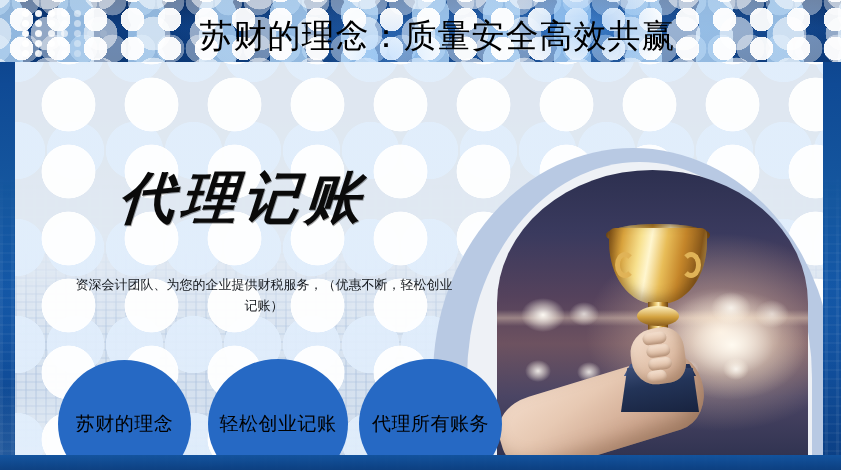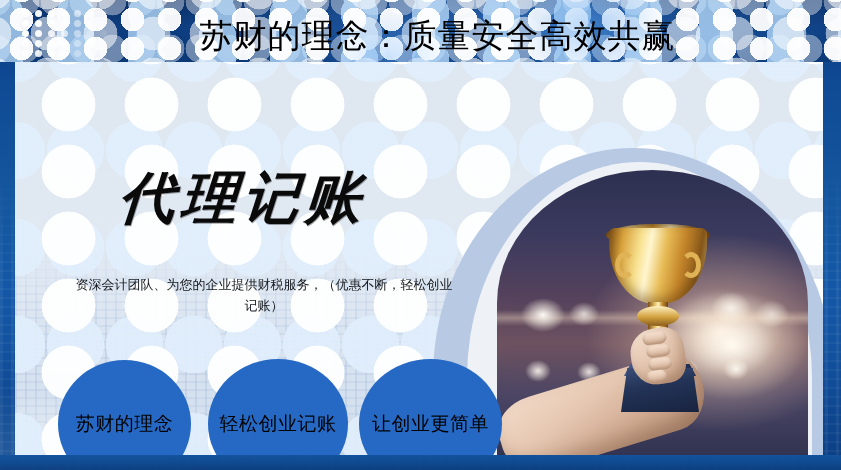--- a/index.html
+++ b/index.html
@@ -393,20 +393,20 @@
 
     <div class="sub-text">资深会计团队、为您的企业提供财税服务，（优惠不断，轻松创业记账）</div>
 
     <div class="circle c1" style="background:#2669c4">
       <span>苏财的理念</span>
     </div>
     <div class="circle c2" style="background:#2669c4">
       <span>轻松创业记账</span>
     </div>
     <div class="circle c3" style="background:#2669c4">
-      <span>让创业更简单</span>
+      <span>代理所有账务</span>
     </div>
 
   </div>
 
   <div class="bottom-strip"></div>
 
 </div>
 
 </body></html>

